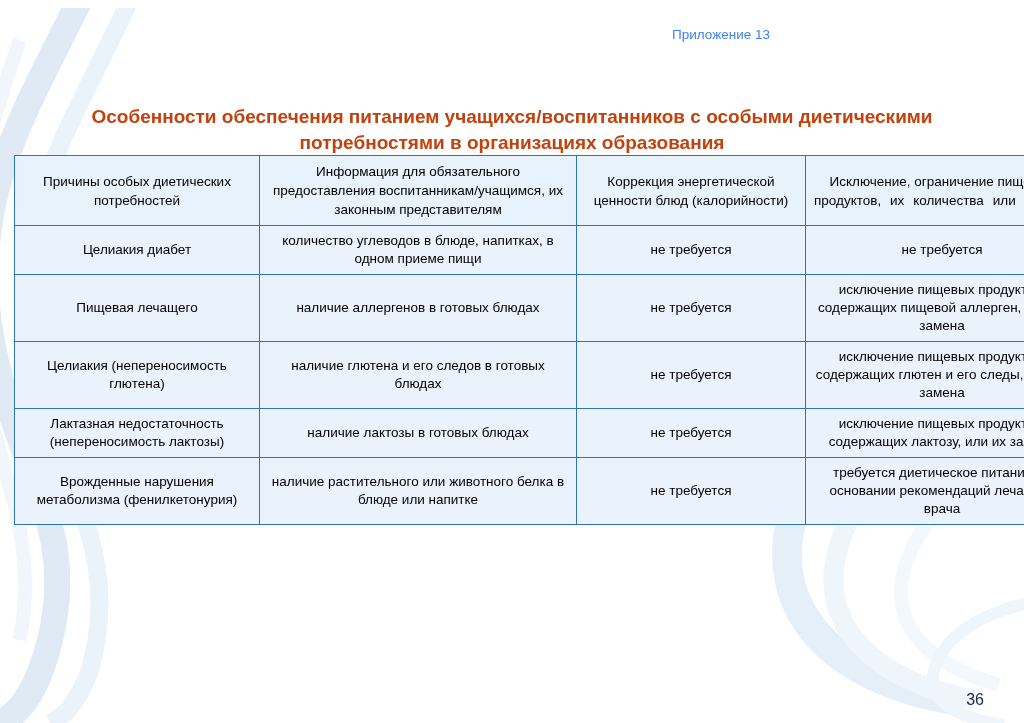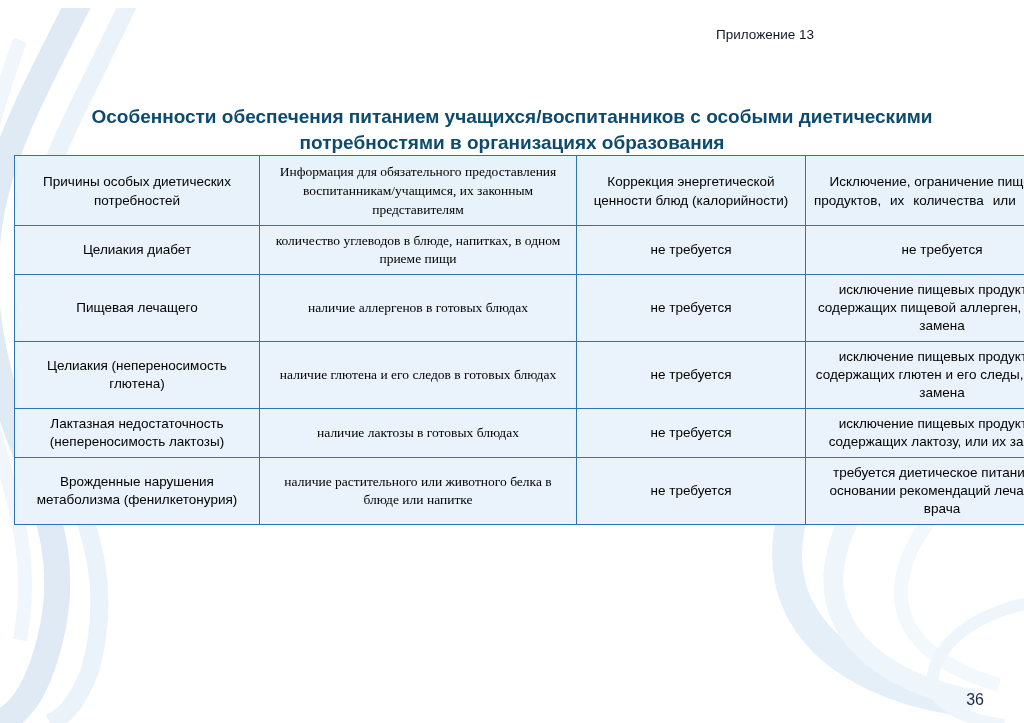--- a/index.html
+++ b/index.html
@@ -40,34 +40,34 @@
   .bg-topstrip {
     position: absolute;
     left: 0;
     top: 0;
     width: 1024px;
     height: 8px;
     background: #ffffff;
   }
   .header-note {
     position: absolute;
-    left: 716px;
+    left: 672px;
     top: 26px;
     font-size: 13.5px;
     line-height: 18px;
-    color: #0f172a;
+    color: #3b82f6;
     white-space: nowrap;
   }
   .title {
     position: absolute;
     left: 40px;
     top: 104px;
     width: 944px;
     text-align: center;
-    color: #0c4a6e;
+    color: #c2410c;
     font-weight: bold;
     font-size: 19px;
     line-height: 26px;
   }
   table.main {
     position: absolute;
     left: 14px;
     top: 155px;
     width: 996px;
     border-collapse: collapse;
@@ -77,21 +77,21 @@
     border: 1.5px solid #2e74b5;
     padding: 6px 8px;
     font-size: 13.5px;
     line-height: 18px;
     color: #000000;
     text-align: center;
     vertical-align: middle;
     background: #eaf3fb;
   }
   td.col1 { width: 228px; }
-  td.col2 { width: 300px; font-family: Liberation Serif, serif; }
+  td.col2 { width: 300px; }
   td.col3 { width: 212px; }
   td.col4 { width: 256px; }
 
   tr.head td {
     font-size: 13.5px;
     line-height: 19px;
     background: #e8f2fb;
   }
   td.justify {
     text-align: justify;

